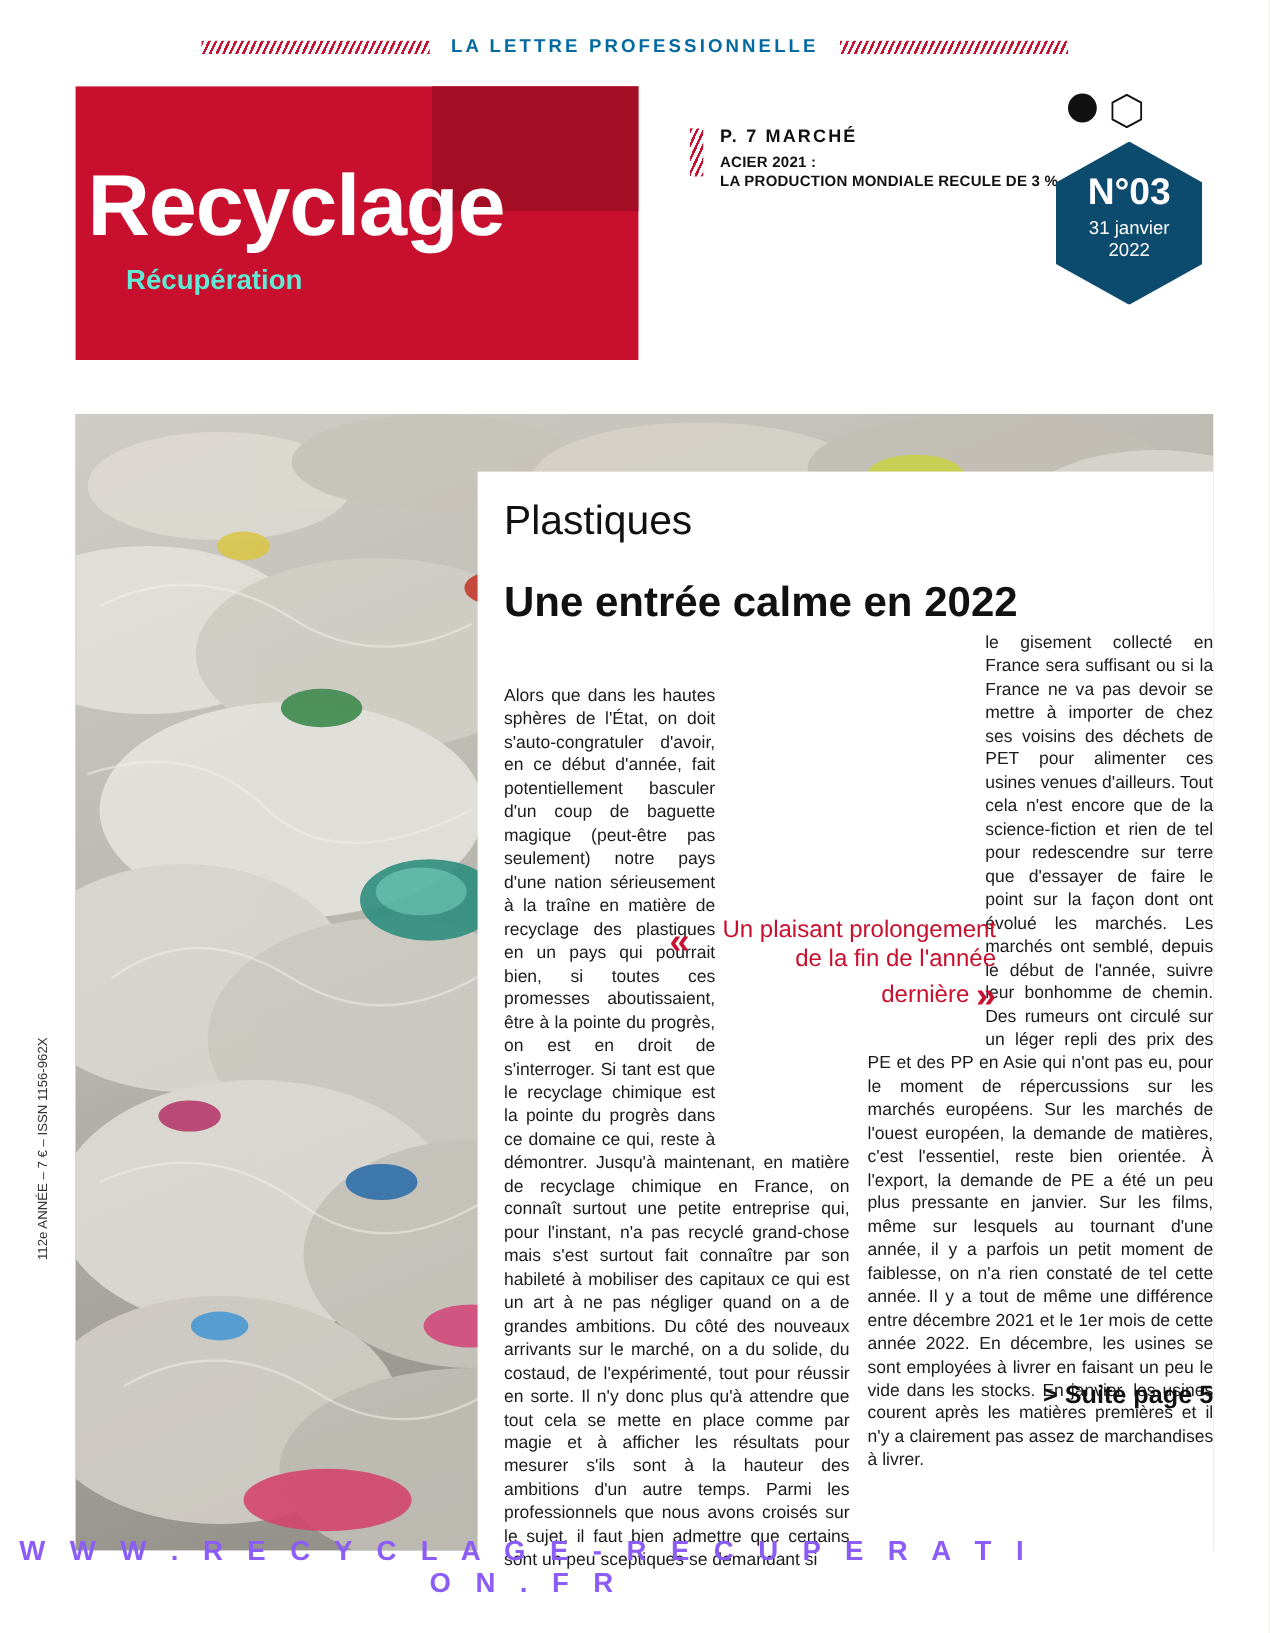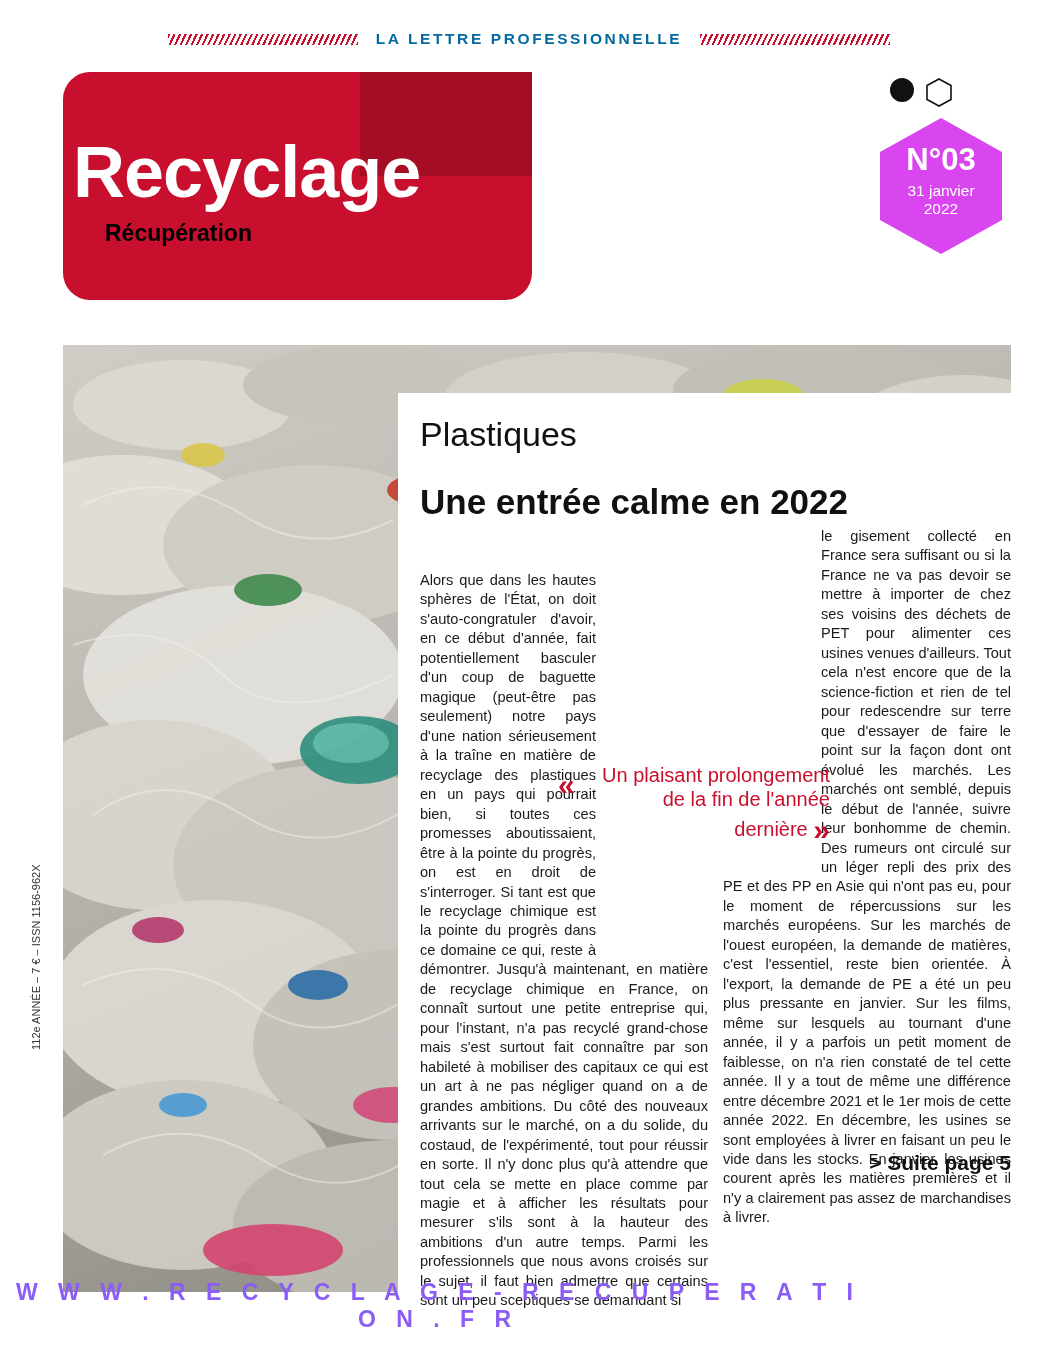--- a/index.html
+++ b/index.html
@@ -43,21 +43,20 @@
   }
 
   
   .masthead {
     position: absolute;
     left: 63px;
     top: 72px;
     width: 469px;
     height: 228px;
     background: #c8102e;
-    border-radius: 27px;
   }
   .masthead-shade {
     position: absolute;
     right: 0;
     top: 0;
     width: 172px;
     height: 104px;
     background: #a50d24;
   }
   .logo-title {
@@ -69,21 +68,21 @@
     font-weight: bold;
     color: #ffffff;
     letter-spacing: -1px;
   }
   .logo-sub {
     position: absolute;
     left: 42px;
     top: 148px;
     font-size: 23px;
     font-weight: bold;
-    color: #000000;
+    color: #5eead4;
   }
   .logo-tag {
     position: absolute;
     left: 42px;
     top: 188px;
     font-size: 12.5px;
     font-weight: bold;
     color: #ffffff;
   }
 
@@ -146,21 +145,21 @@
     top: 6px;
     width: 26px;
     height: 29px;
   }
   .hex-red {
     position: absolute;
     left: 0px;
     top: 46px;
     width: 122px;
     height: 136px;
-    background: #d946ef;
+    background: #0c4a6e;
     clip-path: polygon(50% 0%, 100% 25%, 100% 75%, 50% 100%, 0% 75%, 0% 25%);
     color: #fff;
     text-align: center;
   }
   .hex-no {
     margin-top: 26px;
     font-size: 31px;
     font-weight: bold;
     line-height: 1;
   }
@@ -316,20 +315,26 @@
   <div class="hatch"></div>
 </div>
 
 <div class="masthead">
   <div class="masthead-shade"></div>
   <div class="logo-title">Recyclage</div>
   <div class="logo-sub">Récupération</div>
 </div>
 
 <div class="teasers">
+  <div class="teaser">
+    <div class="tick"></div>
+    <div class="teaser-head">P. 7 MARCHÉ</div>
+    <div class="teaser-line">ACIER 2021 :</div>
+    <div class="teaser-line">LA PRODUCTION MONDIALE RECULE DE 3 %</div>
+  </div>
 </div>
 
 <div class="badge-area">
   <div class="dot-black"></div>
   <svg class="hex-outline" viewBox="0 0 26 29">
     <polygon points="13,1 25,7.5 25,21.5 13,28 1,21.5 1,7.5" fill="none" stroke="#111" stroke-width="1.6"></polygon>
   </svg>
   <div class="hex-red">
     <div class="hex-no">N°03</div>
     <div class="hex-date">31 janvier</div>

